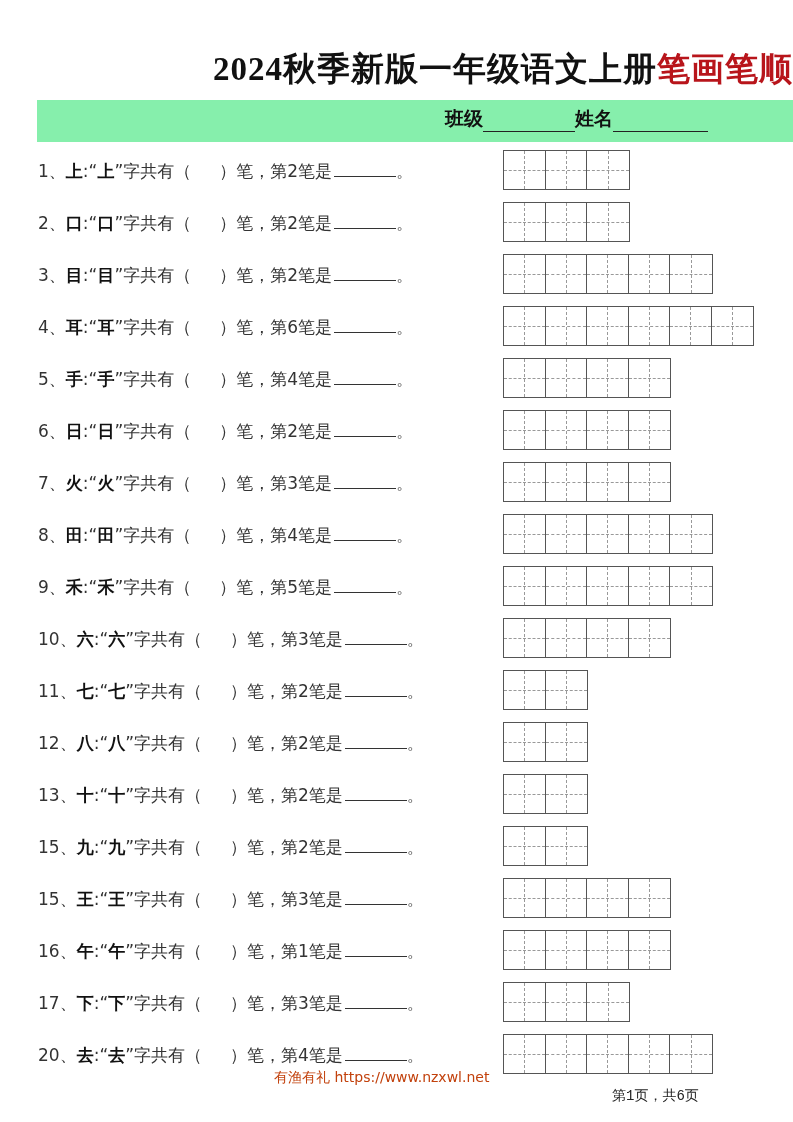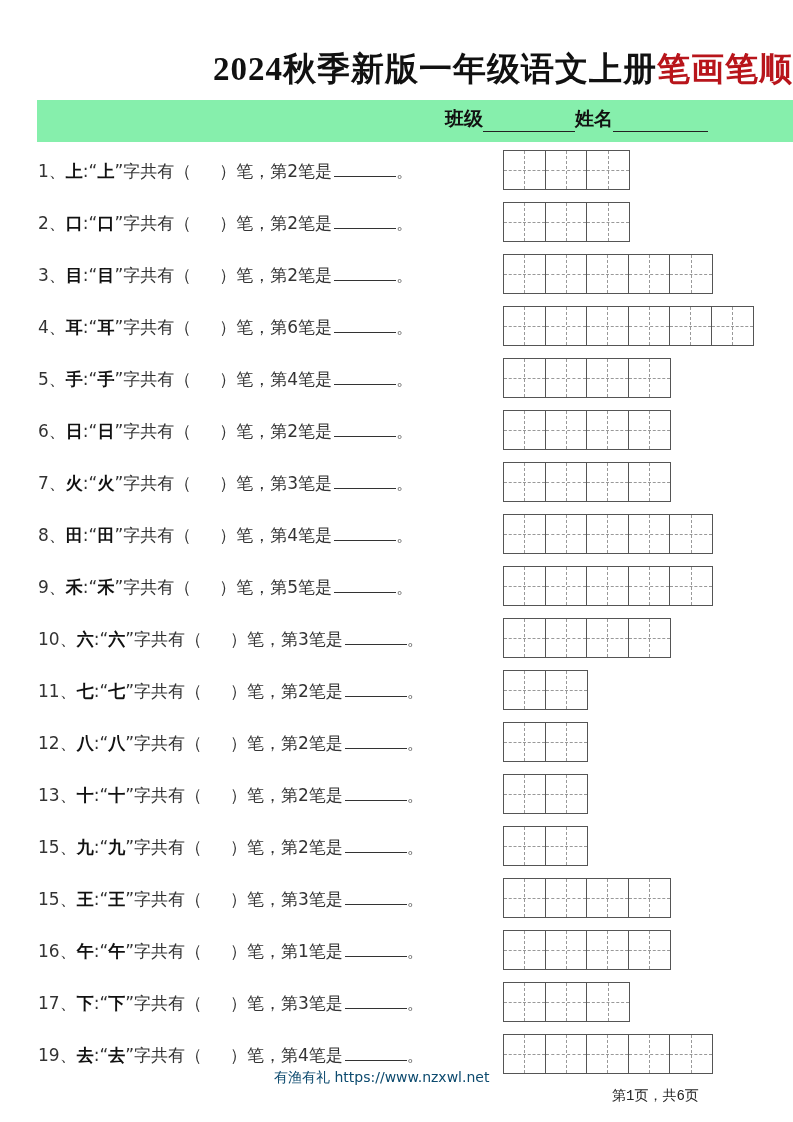--- a/index.html
+++ b/index.html
@@ -20,21 +20,21 @@
     .q { position: absolute; left: 38px; top: 10px; font-size: 17px; white-space: nowrap; color: #333; }
     .q .ch { font-weight: bold; color: #111; font-family: "DejaVu Serif", "Liberation Serif", serif; }
     .q .gap { display: inline-block; width: 28px; }
     .q .line { display: inline-block; width: 62px; border-bottom: 1.3px solid #333; height: 16px; vertical-align: baseline; margin-left: 2px; }
     .grid { position: absolute; left: 503px; top: 0; height: 40px; display: flex;
             border: 1.5px solid #555; box-sizing: border-box; }
     .cell { width: 41.5px; height: 100%; box-sizing: border-box; border-right: 1.5px solid #555; position: relative; }
     .cell:last-child { border-right: none; }
     .cell::before { content: ""; position: absolute; left: 50%; top: 0; bottom: 0; border-left: 1px dashed #999; }
     .cell::after { content: ""; position: absolute; top: 50%; left: 0; right: 0; border-top: 1px dashed #999; }
-    .footer-wm { position: absolute; left: 274px; top: 1069px; font-size: 14px; color: #0c4a6e; }
+    .footer-wm { position: absolute; left: 274px; top: 1069px; font-size: 14px; color: #c2410c; }
     .footer-page { position: absolute; left: 612px; top: 1087px; font-size: 14px; color: #222;
                    font-family: Liberation Mono, monospace; }
   </style>
 </head>
 <body>
 
 <div class="title">
   <span>2024秋季新版一年级语文上册</span><span class="accent">笔画笔顺</span>
 </div>
 
@@ -186,21 +186,21 @@
     </div>
     <div class="row" style="top: 982px; padding-left: 18px;">
       <div class="q"><span>17</span><span>、</span><span class="ch">下</span><span>:</span><span>“</span><span class="ch">下</span><span>”</span><span>字共有（</span><span class="gap"></span><span>）笔，第</span><span>3</span><span>笔是</span><span class="line"></span><span>。</span></div>
       <div class="grid">
         <div class="cell"></div>
         <div class="cell"></div>
         <div class="cell"></div>
       </div>
     </div>
     <div class="row" style="top: 1034px;">
-      <div class="q"><span>19</span><span>、</span><span class="ch">去</span><span>:</span><span>“</span><span class="ch">去</span><span>”</span><span>字共有（</span><span class="gap"></span><span>）笔，第</span><span>4</span><span>笔是</span><span class="line"></span><span>。</span></div>
+      <div class="q"><span>20</span><span>、</span><span class="ch">去</span><span>:</span><span>“</span><span class="ch">去</span><span>”</span><span>字共有（</span><span class="gap"></span><span>）笔，第</span><span>4</span><span>笔是</span><span class="line"></span><span>。</span></div>
       <div class="grid">
         <div class="cell"></div>
         <div class="cell"></div>
         <div class="cell"></div>
         <div class="cell"></div>
         <div class="cell"></div>
       </div>
     </div>
   </div>
 

